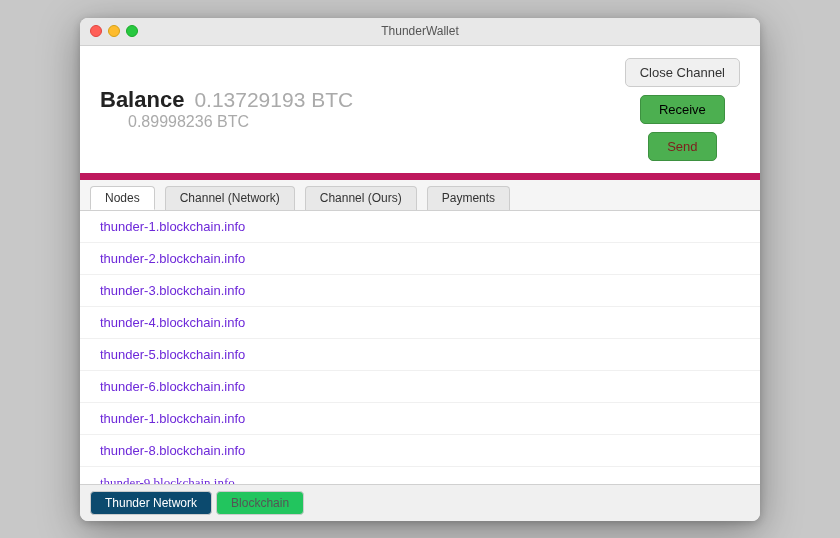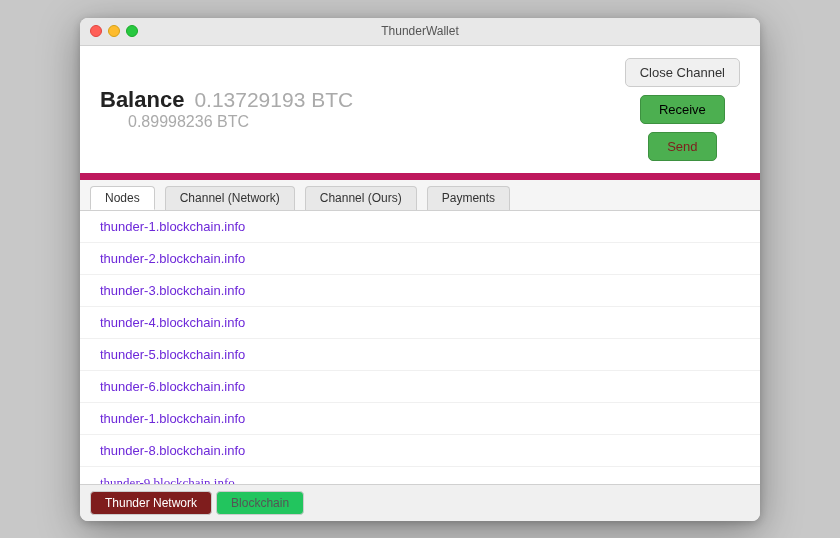--- a/index.html
+++ b/index.html
@@ -210,21 +210,21 @@
       flex-shrink: 0;
     }
 
     .bottom-tab {
       padding: 4px 14px;
       font-size: 12px;
       color: #333;
       border: 1px solid #ccc;
       border-radius: 4px;
       cursor: pointer;
-      background: #7f1d1d;
+      background: #0c4a6e;
       color: #fff;
       font-weight: 500;
     }
 
     .bottom-tab.inactive {
       background: #22c55e;
       color: #555;
       font-weight: normal;
     }
   </style>

